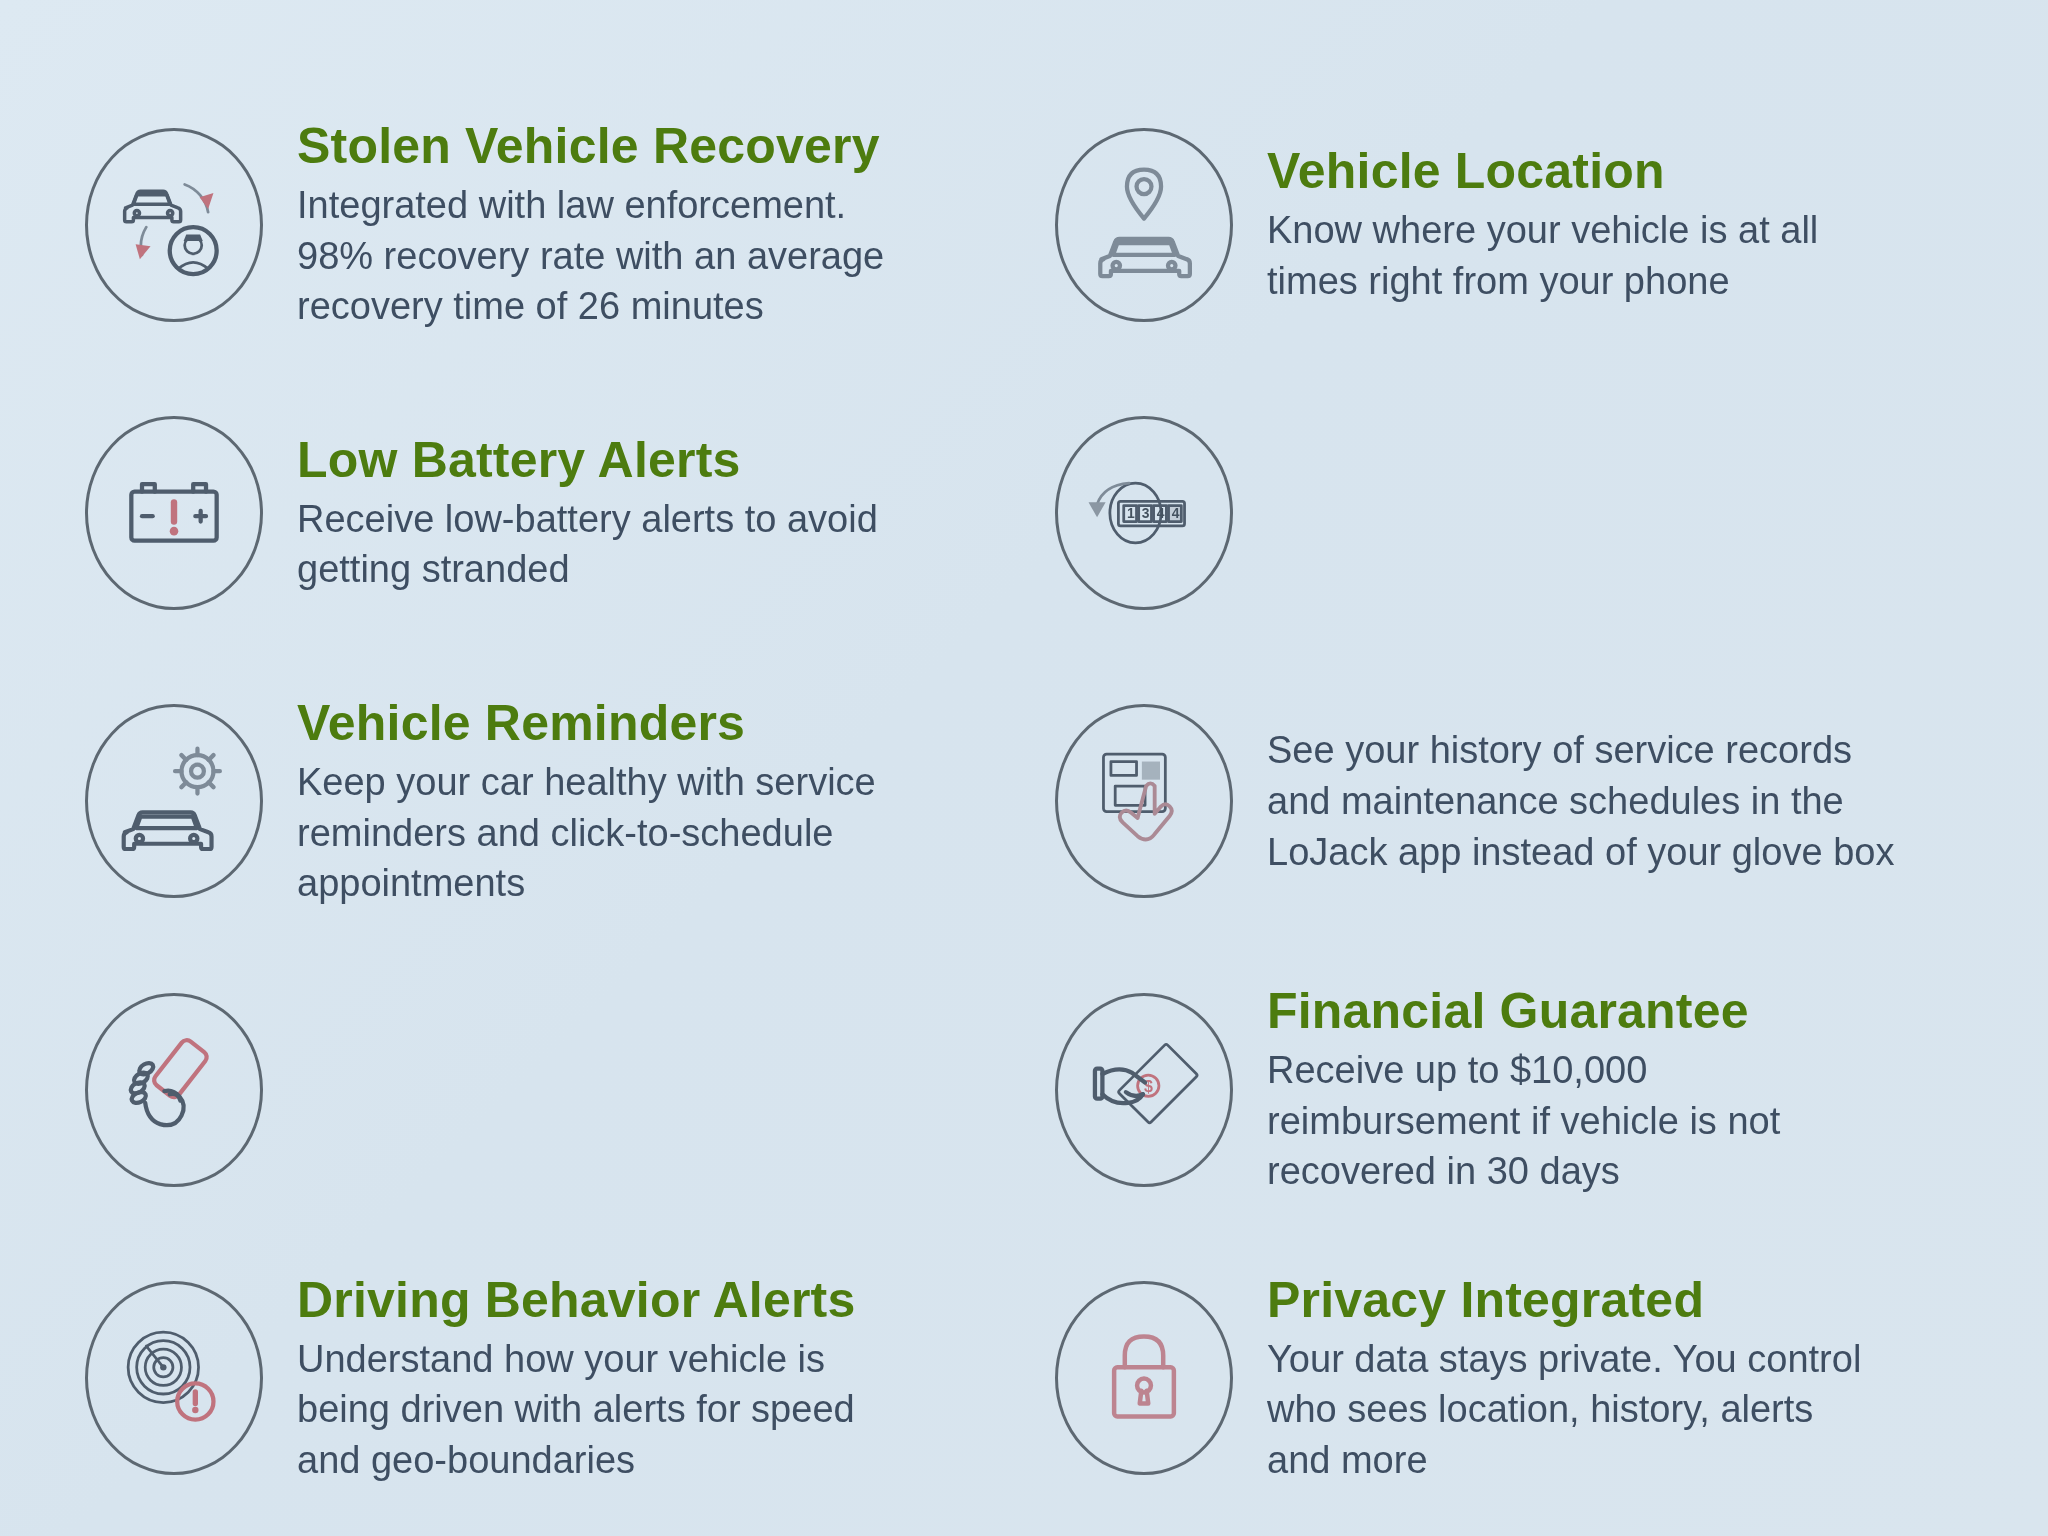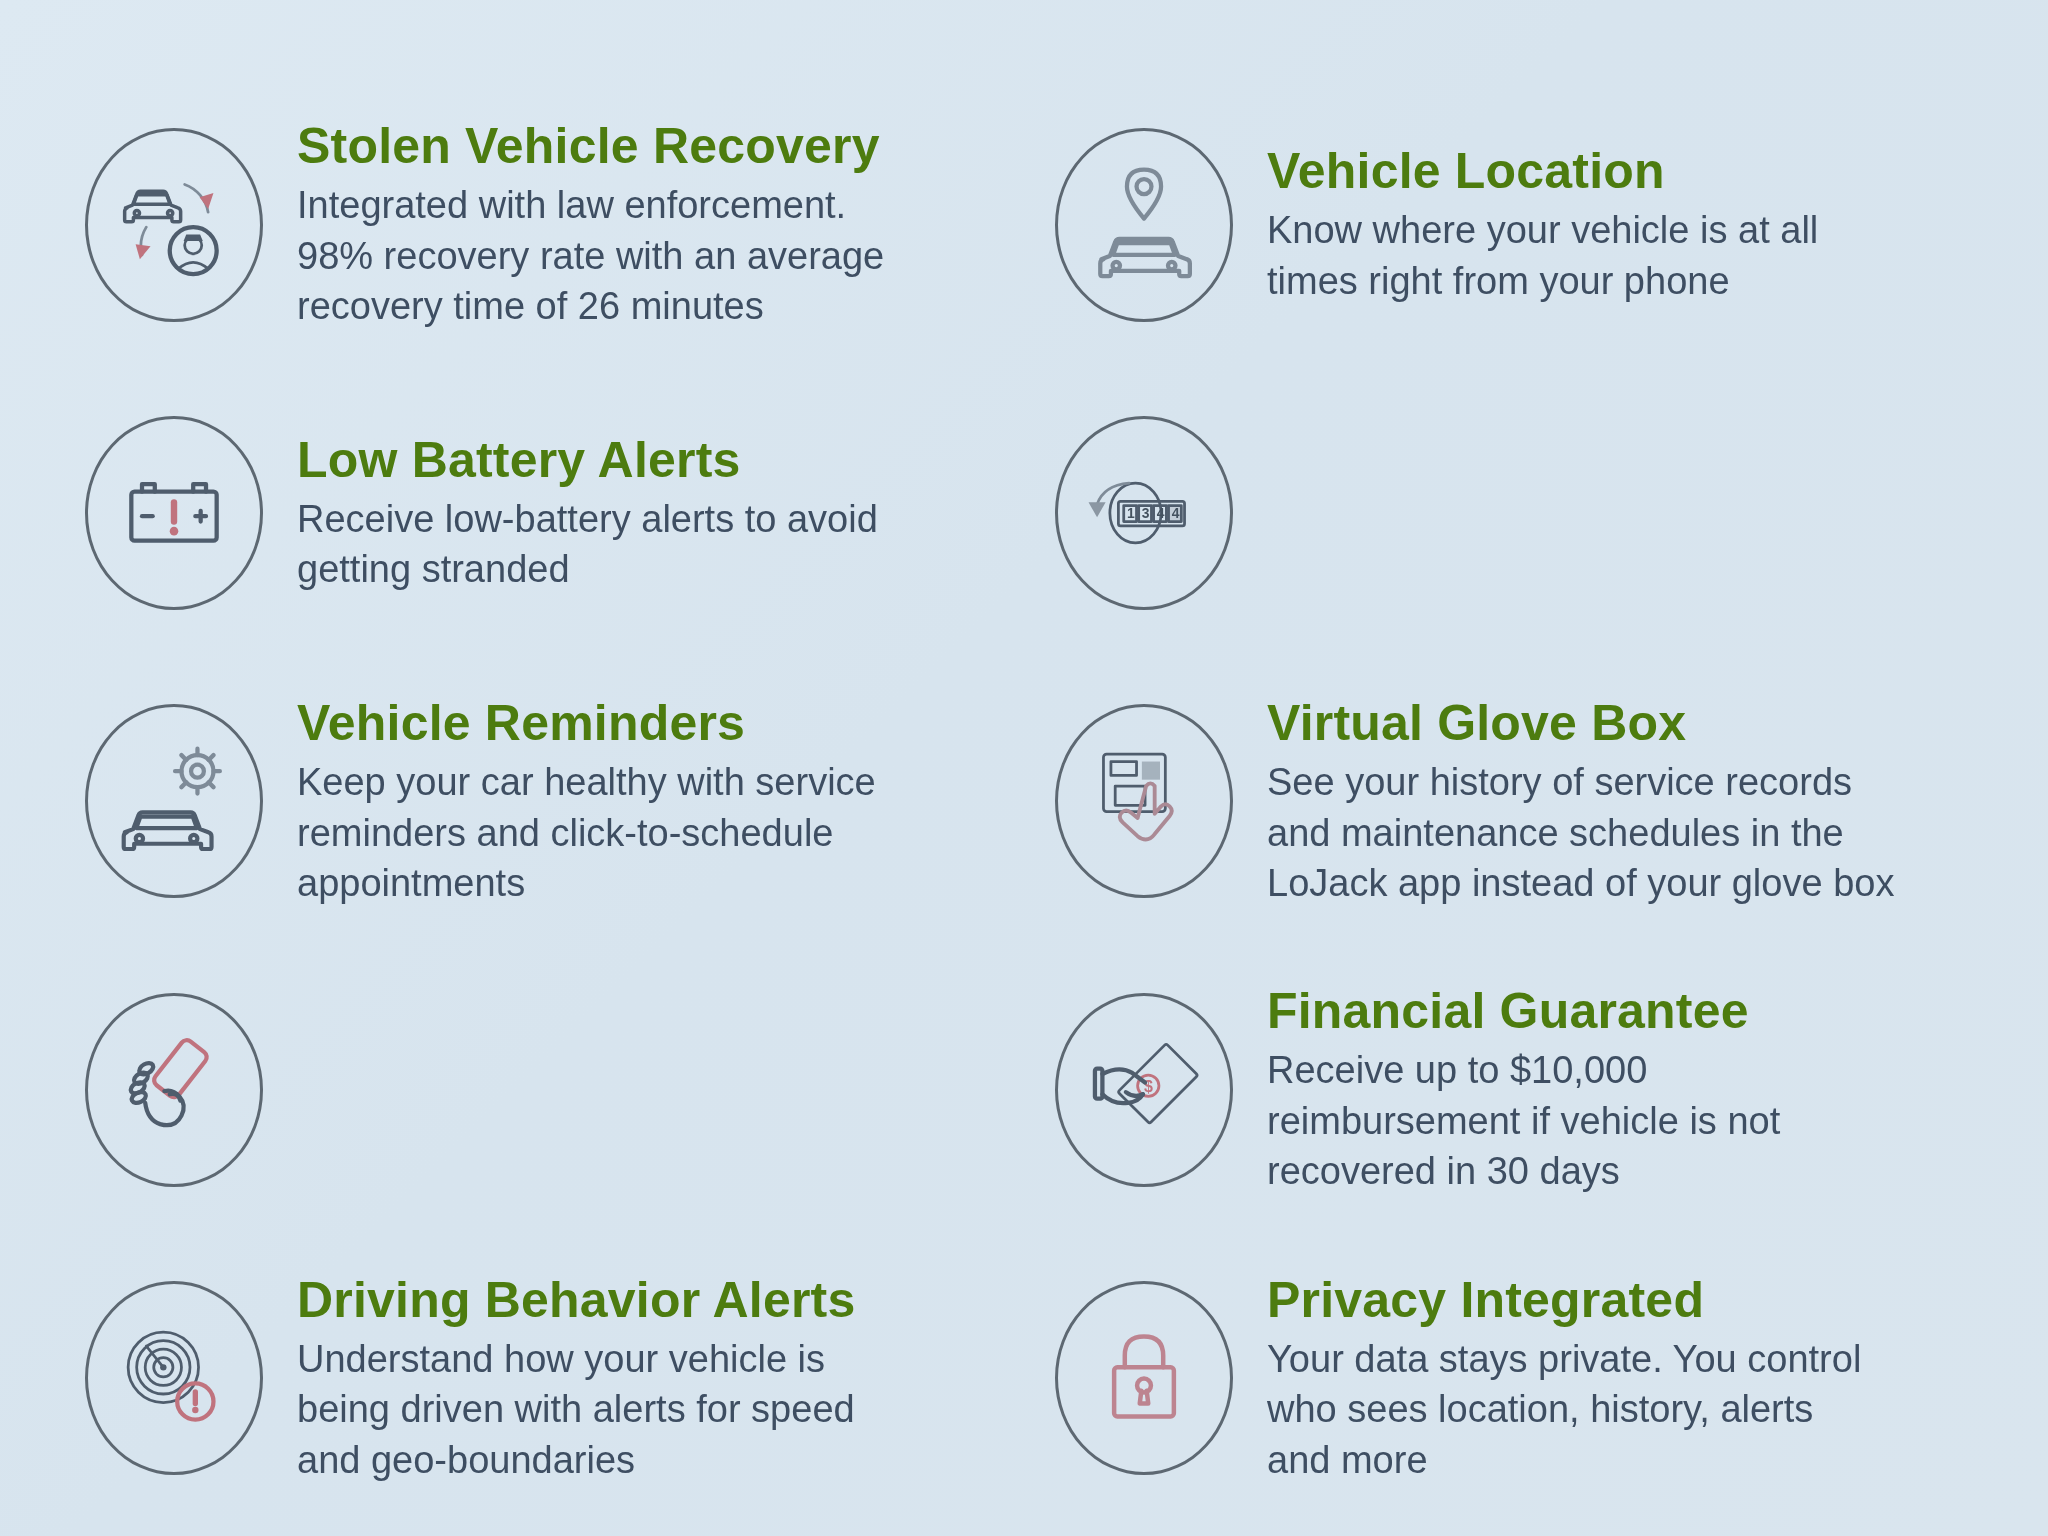--- a/index.html
+++ b/index.html
@@ -178,21 +178,20 @@
         <rect class="s-dark thin" x="22" y="16" width="58" height="54" rx="3"></rect>
         <rect class="s-dark thin" x="29" y="23" width="24" height="13"></rect>
         <rect class="f-gray" x="58" y="23" width="17" height="17" opacity="0.65"></rect>
         <rect class="s-dark thin" x="33" y="46" width="28" height="18"></rect>
         <g style="stroke:#ab8a95;fill:none;stroke-width:3.6;stroke-linecap:round;stroke-linejoin:round;">
           <path d="M62 46 q4 -5 8 0 v26 l6 -7 q4 -4 8 0 q4 4 0 9 l-14 17 q-7 9 -16 2 l-14 -13 q-5 -5 -1 -9 q4 -4 9 0 l6 5 z"></path>
         </g>
       </svg>
     </div>
     <div class="text">
-      <div class="title">Virtual Glove Box</div>
       <div class="desc">See your history of service records
 and maintenance schedules in the
 LoJack app instead of your glove box</div>
     </div>
   </div>
 
   <div class="feature">
     <div class="icon-circle">
       <svg viewBox="0 0 120 120">
         <rect class="s-acc" x="52" y="14" width="28" height="52" rx="6" transform="rotate(38 66 40)"></rect>

